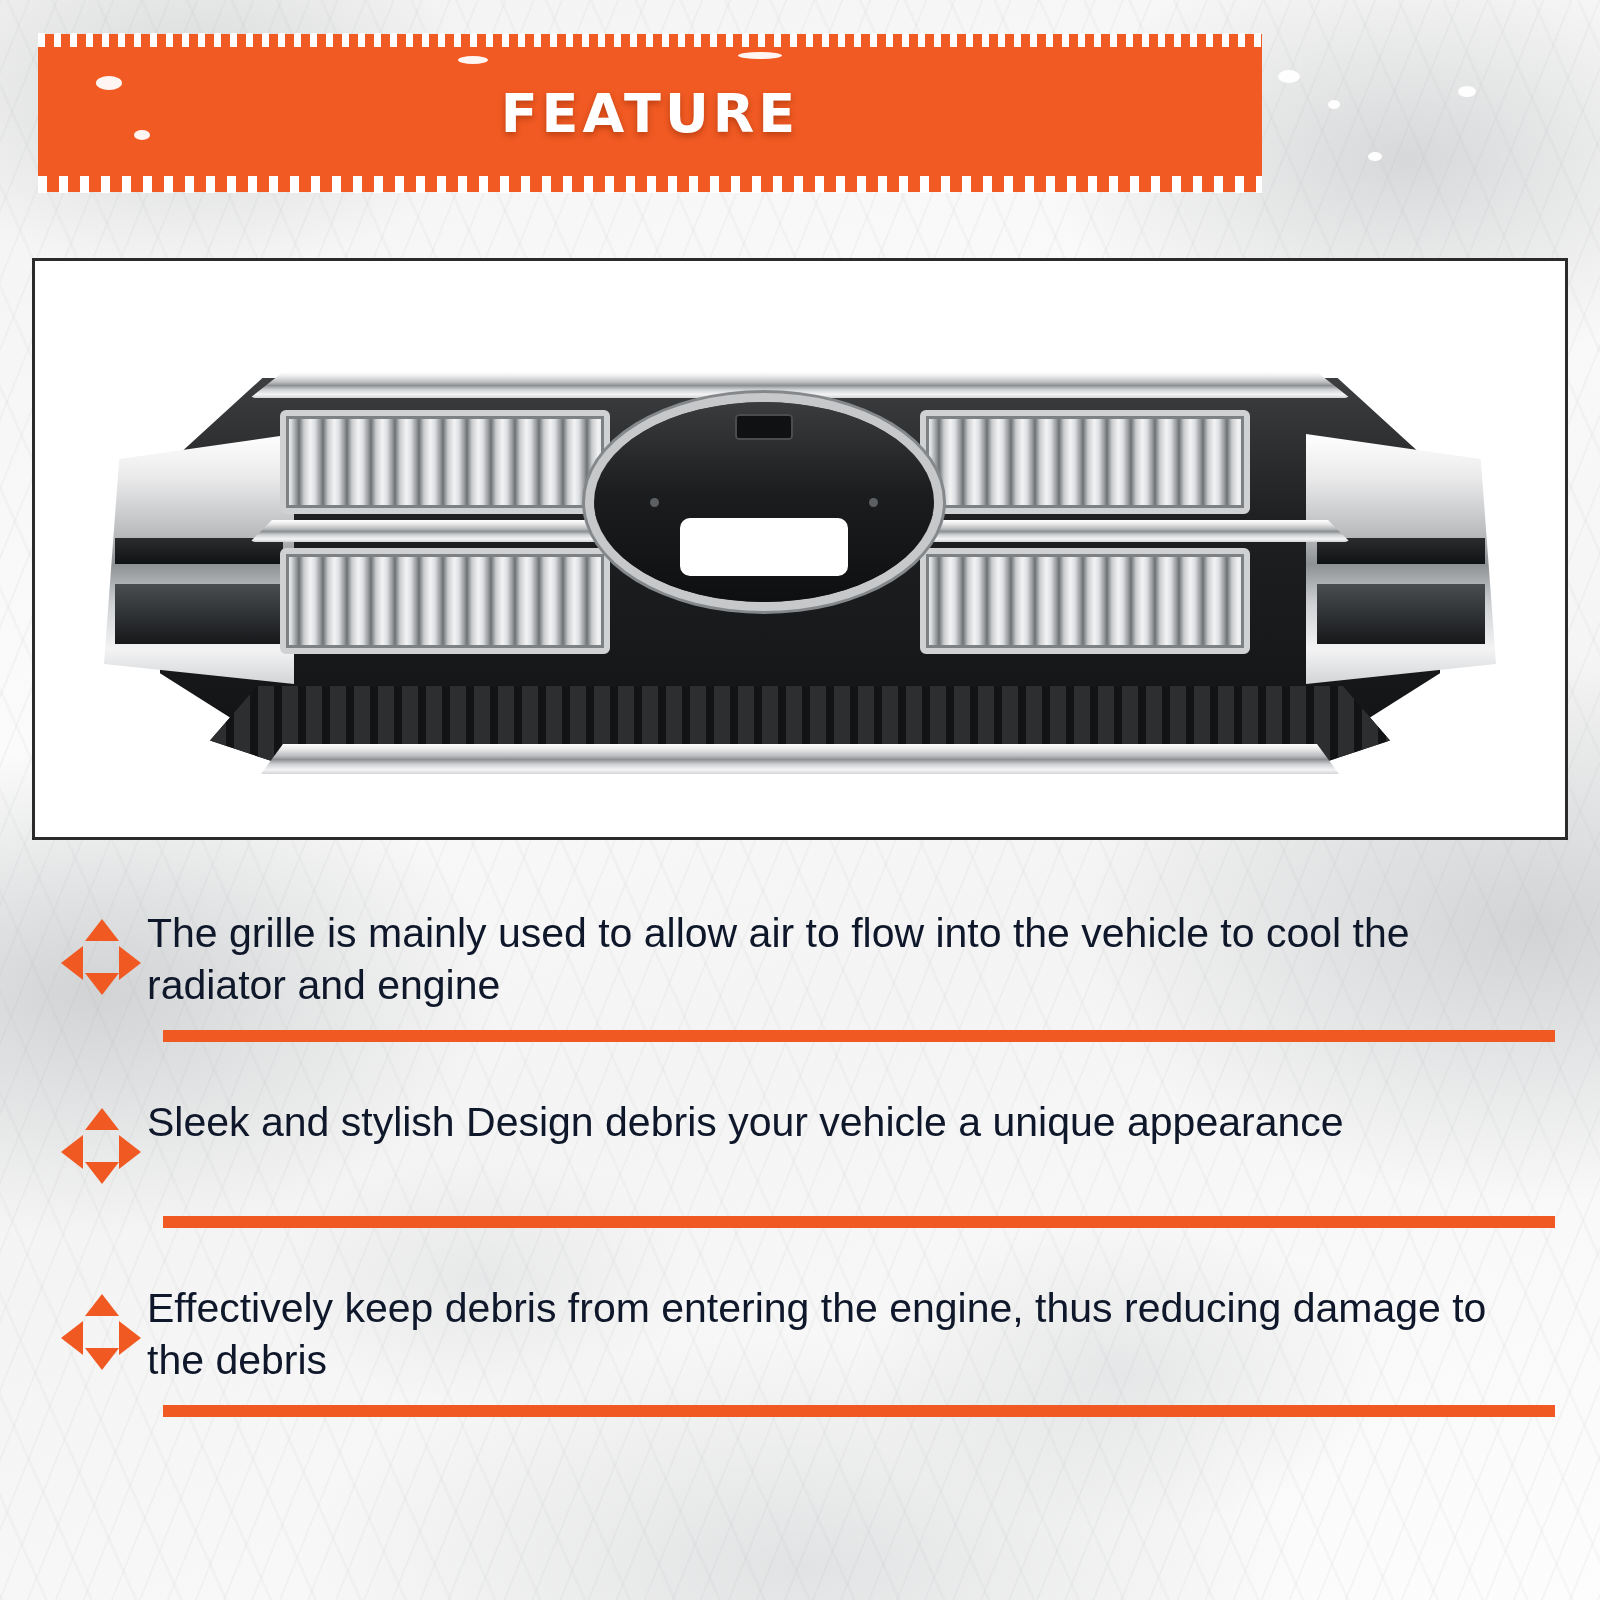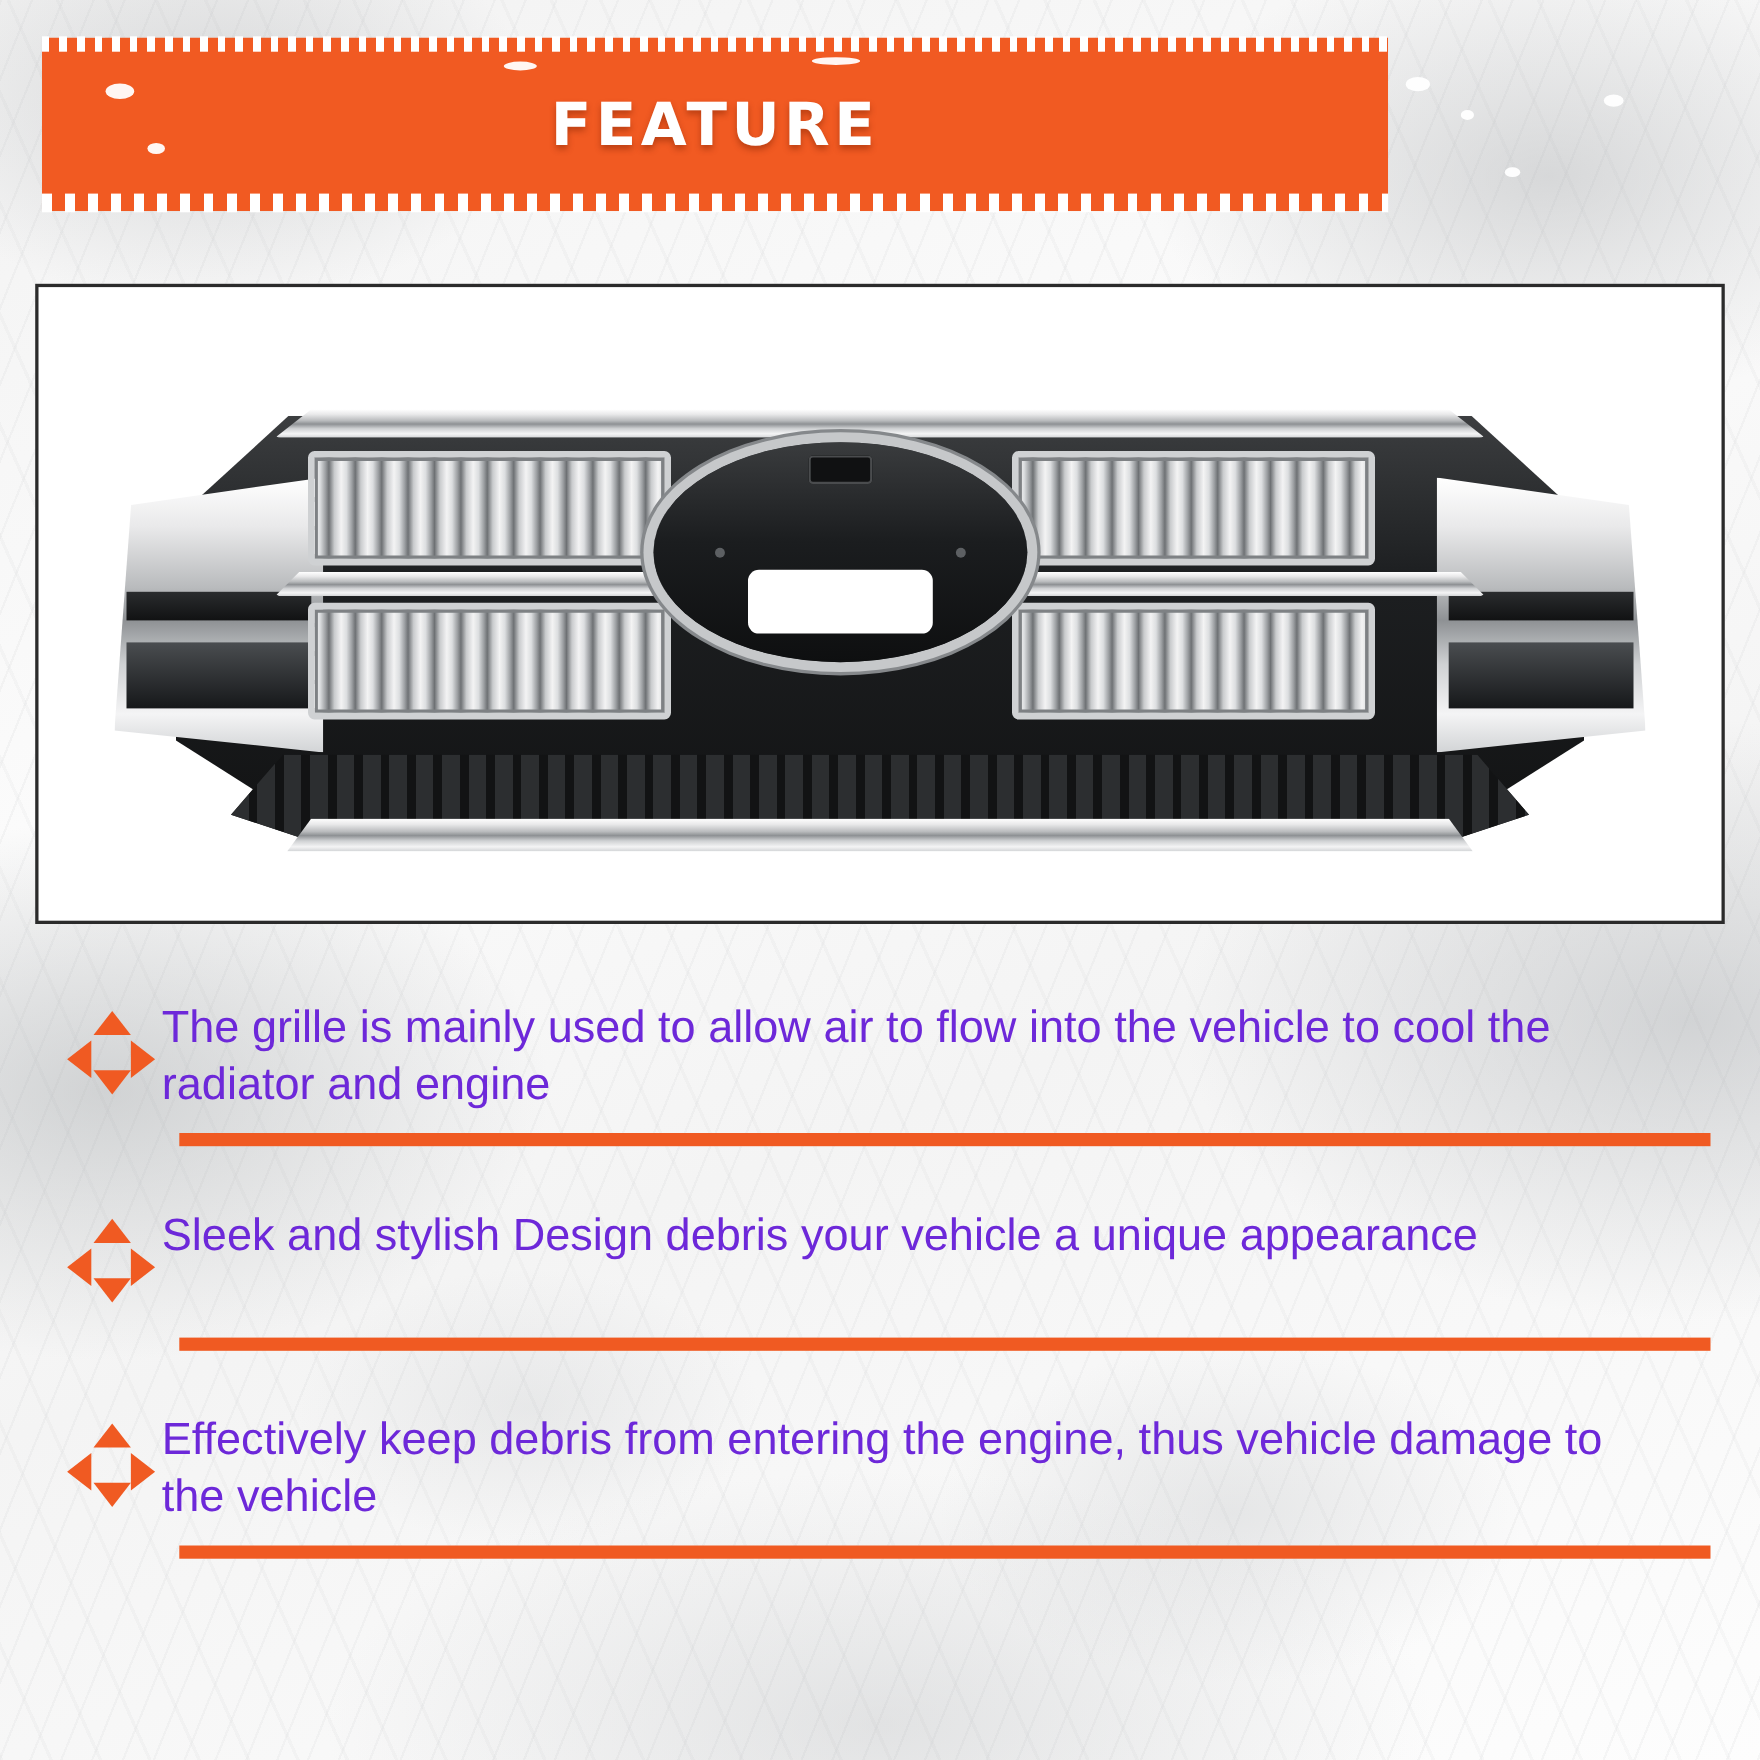--- a/index.html
+++ b/index.html
@@ -283,21 +283,21 @@
   }
   .tri.right {
     right: 6px; top: 41px;
     border-top: 17px solid transparent;
     border-bottom: 17px solid transparent;
     border-left: 22px solid #f05a22;
   }
   .feature-text {
     font-size: 41px;
     line-height: 1.28;
-    color: #6d28d9;
+    color: #0f172a;
     font-family: "Liberation Sans", sans-serif;
     padding-top: 2px;
     max-width: 1370px;
   }
   .underline {
     height: 12px;
     background: #f05a22;
     margin-left: 108px;
     margin-top: 18px;
     width: 1392px;
@@ -392,18 +392,18 @@
   </div>
 
   <div class="feature">
     <div class="feature-row">
       <div class="bullet">
         <span class="tri up"></span>
         <span class="tri down"></span>
         <span class="tri left"></span>
         <span class="tri right"></span>
       </div>
-      <div class="feature-text">Effectively keep debris from entering the engine, thus vehicle damage to the vehicle</div>
+      <div class="feature-text">Effectively keep debris from entering the engine, thus reducing damage to the debris</div>
     </div>
     <div class="underline"></div>
   </div>
 
 </div>
 
 </body></html>

